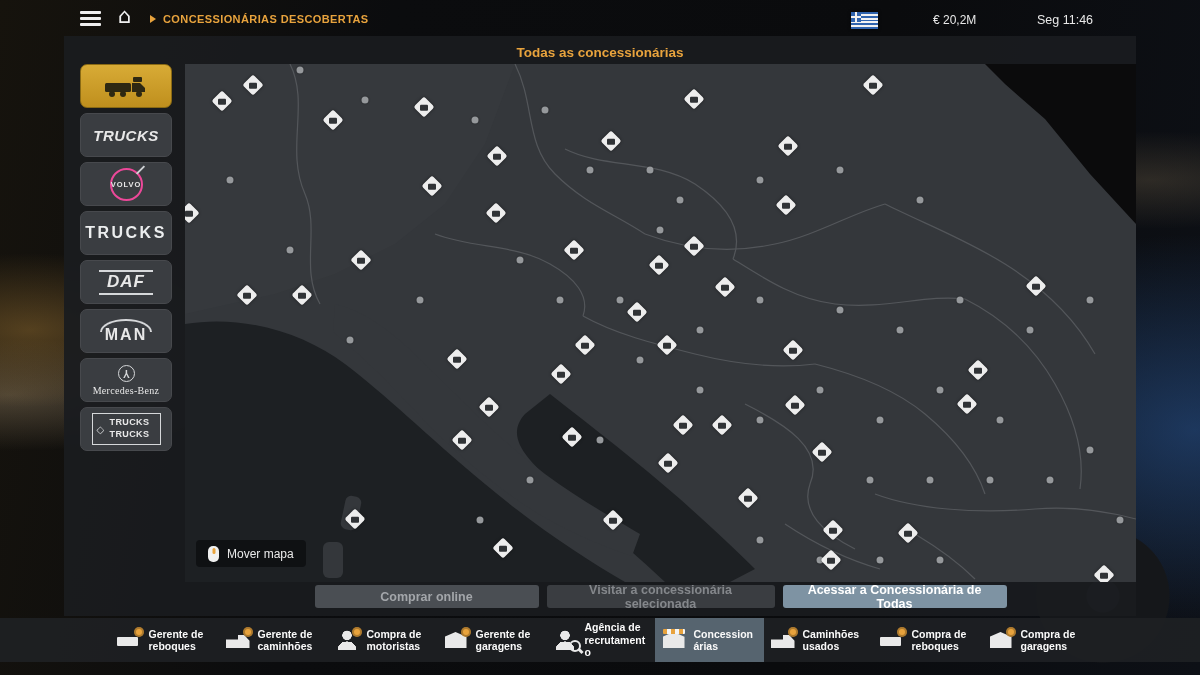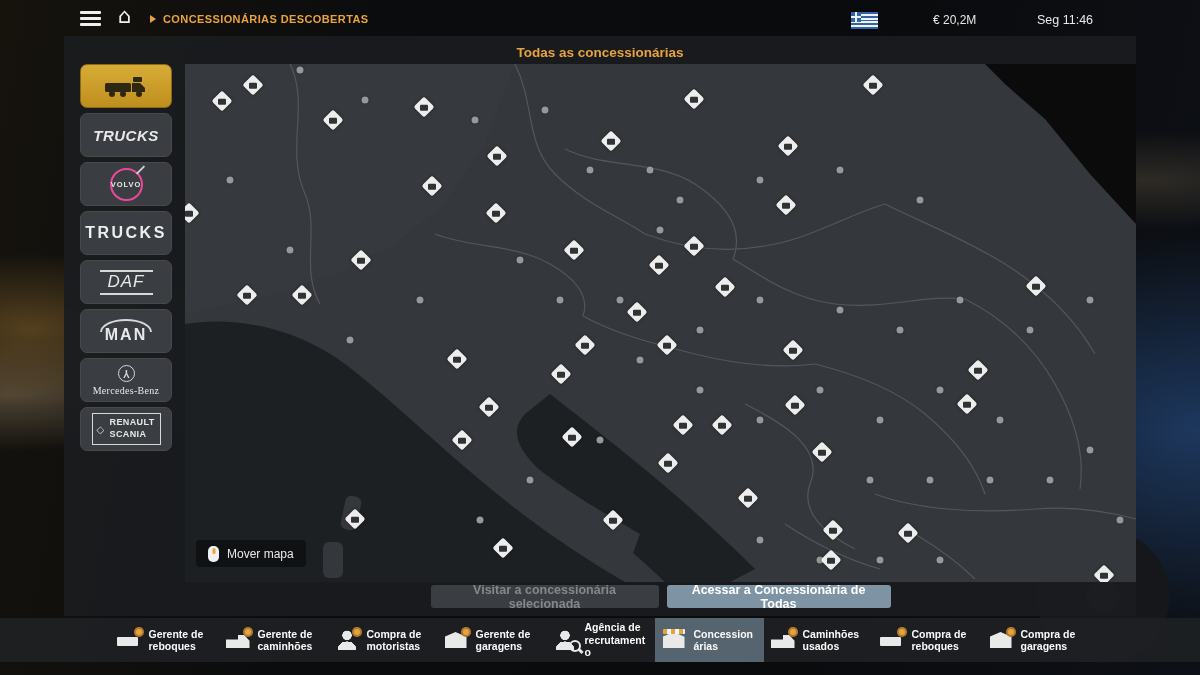--- a/index.html
+++ b/index.html
@@ -37,21 +37,21 @@
   .brand-btn{width:92px;height:44px;background:#3a3d41;border:1px solid #47494d;border-radius:7px;
     display:flex;flex-direction:column;align-items:center;justify-content:center;color:#e8e8e8;
     font-family:inherit;padding:0;cursor:pointer;box-sizing:border-box;}
   .brand-btn.selected{background:linear-gradient(#d8ab36,#bf8f1d);border-color:#8a6a14;}
   .brand-label{position:relative;}
   .brand-scania .brand-label{font-size:15px;font-weight:800;font-style:italic;letter-spacing:.5px;}
   .brand-volvo .brand-label{width:33px;height:33px;border:2px solid #ec4899;border-radius:50%;
     display:flex;align-items:center;justify-content:center;font-size:7.5px;font-weight:800;letter-spacing:1px;box-sizing:border-box;}
   .brand-volvo .brand-label::after{content:"";position:absolute;top:-1px;right:-5px;width:11px;height:2px;background:#cfd2d5;transform:rotate(-45deg);}
   .brand-iveco .brand-label{font-size:16px;font-weight:700;letter-spacing:2.5px;color:#eceeef;}
-  .brand-daf .brand-label{font-size:17px;font-weight:400;font-style:italic;letter-spacing:1px;
+  .brand-daf .brand-label{font-size:17px;font-weight:700;font-style:italic;letter-spacing:1px;
     border-top:2px solid #d6d8da;border-bottom:2px solid #d6d8da;padding:0 8px 1px;}
   .brand-man .brand-label{font-size:16px;font-weight:800;letter-spacing:2px;padding-top:7px;}
   .brand-man .brand-label::before{content:"";position:absolute;top:0;left:-5px;right:-5px;height:13px;
     border:2px solid #d6d8da;border-bottom:none;border-radius:50% 50% 0 0/100% 100% 0 0;box-sizing:border-box;}
   .brand-mercedes::before{content:"Y";display:flex;align-items:center;justify-content:center;width:15px;height:15px;
     border:1.5px solid #d6d8da;border-radius:50%;transform:rotate(180deg);font-size:10px;font-weight:700;color:#d6d8da;margin-bottom:3px;}
   .brand-mercedes .brand-label{font-size:10px;font-family:"Liberation Serif",serif;letter-spacing:.3px;}
   .brand-renault .brand-label{font-size:9px;font-weight:800;letter-spacing:.4px;border:1.5px solid #d6d8da;
     padding:3px 4px 3px 17px;width:46px;line-height:1.3;box-sizing:content-box;text-align:left;}
   .brand-renault .brand-label::before{content:"◇";position:absolute;left:4px;top:50%;transform:translateY(-50%);font-size:10px;color:#d6d8da;font-family:"DejaVu Sans",sans-serif;}
@@ -153,21 +153,21 @@
       <button class="brand-btn brand-daf" data-name="brand-filter-button">
         <span class="brand-label" data-name="brand-logo">DAF</span>
       </button>
       <button class="brand-btn brand-man" data-name="brand-filter-button">
         <span class="brand-label" data-name="brand-logo">MAN</span>
       </button>
       <button class="brand-btn brand-mercedes" data-name="brand-filter-button">
         <span class="brand-label" data-name="brand-logo">Mercedes-Benz</span>
       </button>
       <button class="brand-btn brand-renault" data-name="brand-filter-button">
-        <span class="brand-label" data-name="brand-logo">RENAULT SCANIA</span>
+        <span class="brand-label" data-name="brand-logo">TRUCKS TRUCKS</span>
       </button>
   </aside>
 
   <div class="map" data-name="map">
     <svg class="map-borders" width="951" height="518" viewBox="0 0 951 518" data-name="map-borders">
       <rect width="951" height="518" fill="#34373b"></rect>
       <path d="M0 0 L330 0 L300 80 L260 140 L210 180 L150 210 L90 230 L0 250 Z" fill="#36393d"></path>
       <path d="M0 260 C 60 250 120 270 160 300 C 200 330 240 370 300 420 C 350 462 400 495 440 518 L0 518 Z" fill="#1d2023"></path>
       <path d="M365 330 C 410 365 455 400 495 435 C 525 462 550 485 570 505 L 545 518 L 480 518 C 450 490 410 455 370 420 C 340 394 320 372 340 350 Z" fill="#1d2023"></path>
       <path d="M150 240 C 190 250 220 280 250 310 C 285 345 320 380 360 410 C 395 436 430 455 455 470 L 447 492 C 410 480 370 462 335 438 C 300 414 265 384 235 352 C 205 320 175 290 148 268 Z" fill="#34373b"></path>
@@ -392,20 +392,21 @@
         <span class="glyph" data-name="dealer-truck-glyph"></span>
       </span>
 
     <div class="move-map" data-name="move-map-hint">
       <span class="mouse" data-name="mouse-icon"></span>
       <span data-name="move-map-label">Mover mapa</span>
     </div>
   </div>
 
   <div class="action-row" data-name="action-row">
+    <button class="btn btn-online" data-name="buy-online-button">Comprar online</button>
     <button class="btn btn-visit" data-name="visit-dealer-button">Visitar a concessionária selecionada</button>
     <button class="btn btn-mods" data-name="mods-dealer-button">Acessar a Concessionária de Todas</button>
   </div>
 </main>
 
 <nav class="toolbar" data-name="bottom-toolbar">
   <div class="tb-item" data-name="toolbar-item">
       <span class="tb-icon" data-name="trailer-manager-icon">
         <span class="accent" data-name="icon-accent"></span>
       </span>

